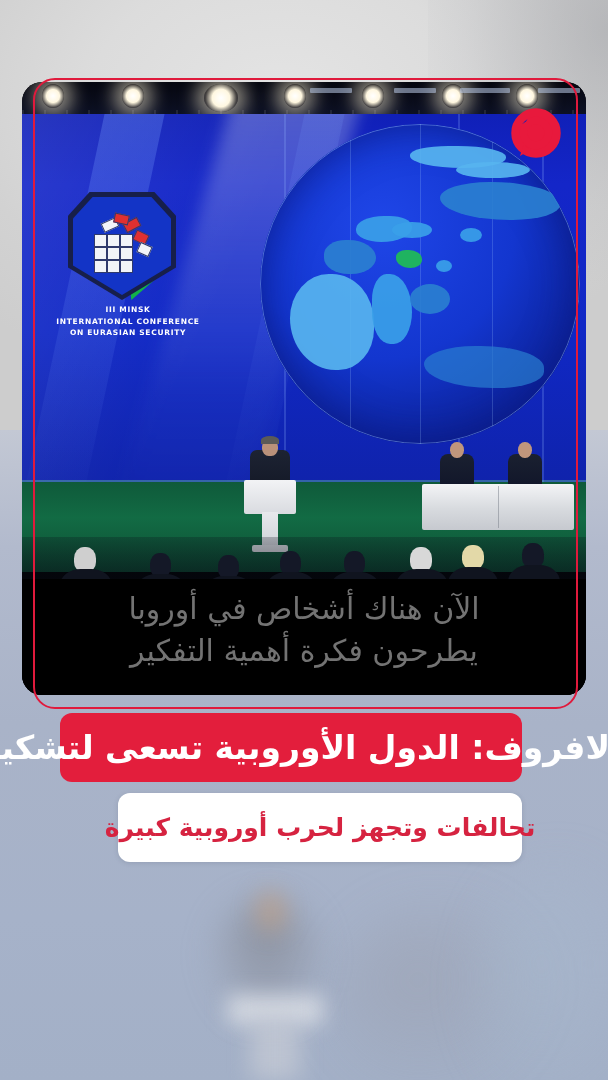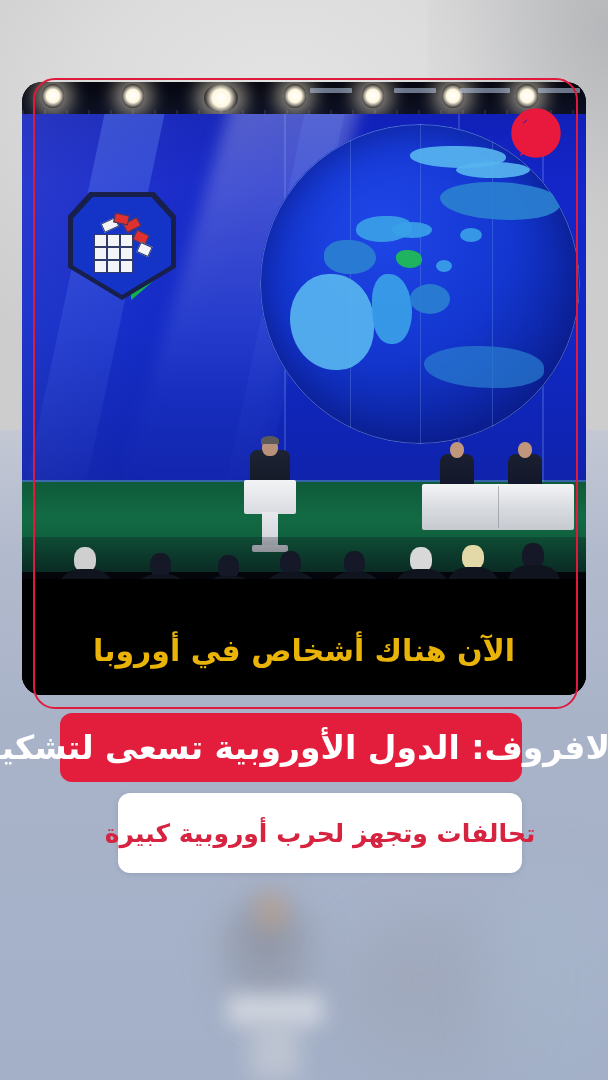--- a/index.html
+++ b/index.html
@@ -321,22 +321,22 @@
     width: 100%; height: 116px;
     background: #000;
   }
 
   
   .subtitle {
     position: absolute;
     left: 0; right: 0;
     bottom: 22px;
     text-align: center;
-    color: #eab308;
-    font-weight: bold;
+    color: #737373;
+    font-weight: normal;
     font-size: 30px;
     line-height: 1.42;
     direction: rtl;
     text-shadow: 0 1px 3px rgba(0,0,0,.9);
     z-index: 5;
   }
   .subtitle .sub-line { display: block; white-space: nowrap; }
 
   
   .channel-logo {
@@ -413,21 +413,21 @@
     font-size: 33px;
     font-weight: bold;
     direction: rtl;
     white-space: nowrap;
   }
   .banner-white {
     position: absolute;
     left: 118px;
     top: 793px;
     width: 404px;
-    height: 80px;
+    height: 69px;
     background: #ffffff;
     border-radius: 12px;
     display: flex;
     align-items: center;
     justify-content: center;
     z-index: 8;
     box-shadow: 0 1px 5px rgba(60,70,95,.18);
   }
   .banner-white .banner-text {
     color: #d62340;
@@ -512,20 +512,25 @@
         <div class="cube-face" style="left:39px;top:55px;width:13px;height:13px;"></div>
         <div class="cube-face" style="left:52px;top:55px;width:13px;height:13px;"></div>
         <div class="cube-face" style="left:26px;top:68px;width:13px;height:13px;"></div>
         <div class="cube-face" style="left:39px;top:68px;width:13px;height:13px;"></div>
         <div class="cube-face" style="left:52px;top:68px;width:13px;height:13px;"></div>
         <div class="cube-face red" style="left:56px;top:28px;width:16px;height:10px;transform:rotate(-28deg);"></div>
         <div class="cube-face" style="left:34px;top:28px;width:16px;height:10px;transform:rotate(-24deg);"></div>
         <div class="cube-face red" style="left:66px;top:40px;width:14px;height:11px;transform:rotate(26deg);"></div>
         <div class="cube-face" style="left:70px;top:52px;width:13px;height:11px;transform:rotate(24deg);"></div>
         <div class="cube-face red" style="left:46px;top:22px;width:15px;height:10px;transform:rotate(12deg);"></div>
+        <div class="conf-caption">
+          <div>III MINSK</div>
+          <div>INTERNATIONAL CONFERENCE</div>
+          <div>ON EURASIAN SECURITY</div>
+        </div>
       </div>
     </div>
 
     <div class="floor-edge"></div>
     <div class="floor"></div>
 
     <div class="speaker-torso"></div>
     <div class="speaker-head"></div>
     <div class="speaker-hair"></div>
     <div class="podium-body"></div>
@@ -583,20 +588,21 @@
       <div class="head" style="left:352px;top:100px;width:30px;height:32px;background:#0c0f18;"></div>
       <div class="shoulders" style="left:328px;top:128px;width:78px;height:56px;background:#090c14;"></div>
       <div class="head" style="left:456px;top:102px;width:30px;height:32px;background:#0c0f18;"></div>
       <div class="shoulders" style="left:432px;top:130px;width:78px;height:56px;background:#090c14;"></div>
     </div>
 
     <div class="video-dark-bottom"></div>
 
     <div class="subtitle">
       <span class="sub-line">الآن هناك أشخاص في أوروبا</span>
+      <span class="sub-line">يطرحون فكرة أهمية التفكير</span>
     </div>
 
     <div class="channel-logo">
       <svg viewBox="0 0 52 52" width="52" height="52" aria-hidden="true">
         <path d="M26 3 A21 21 0 1 1 16.5 5.2 L11.5 16.5 L16 13.5 A21 21 0 0 1 26 3 Z" fill="#e8193c"></path>
         <circle cx="26" cy="25" r="20.5" fill="none" stroke="#e8193c" stroke-width="8.5"></circle>
         <path d="M13.5 37 L10 48 L21 41.5 Z" fill="#e8193c"></path>
         <circle cx="26" cy="25" r="8.5" fill="#e8193c"></circle>
       </svg>
     </div>

